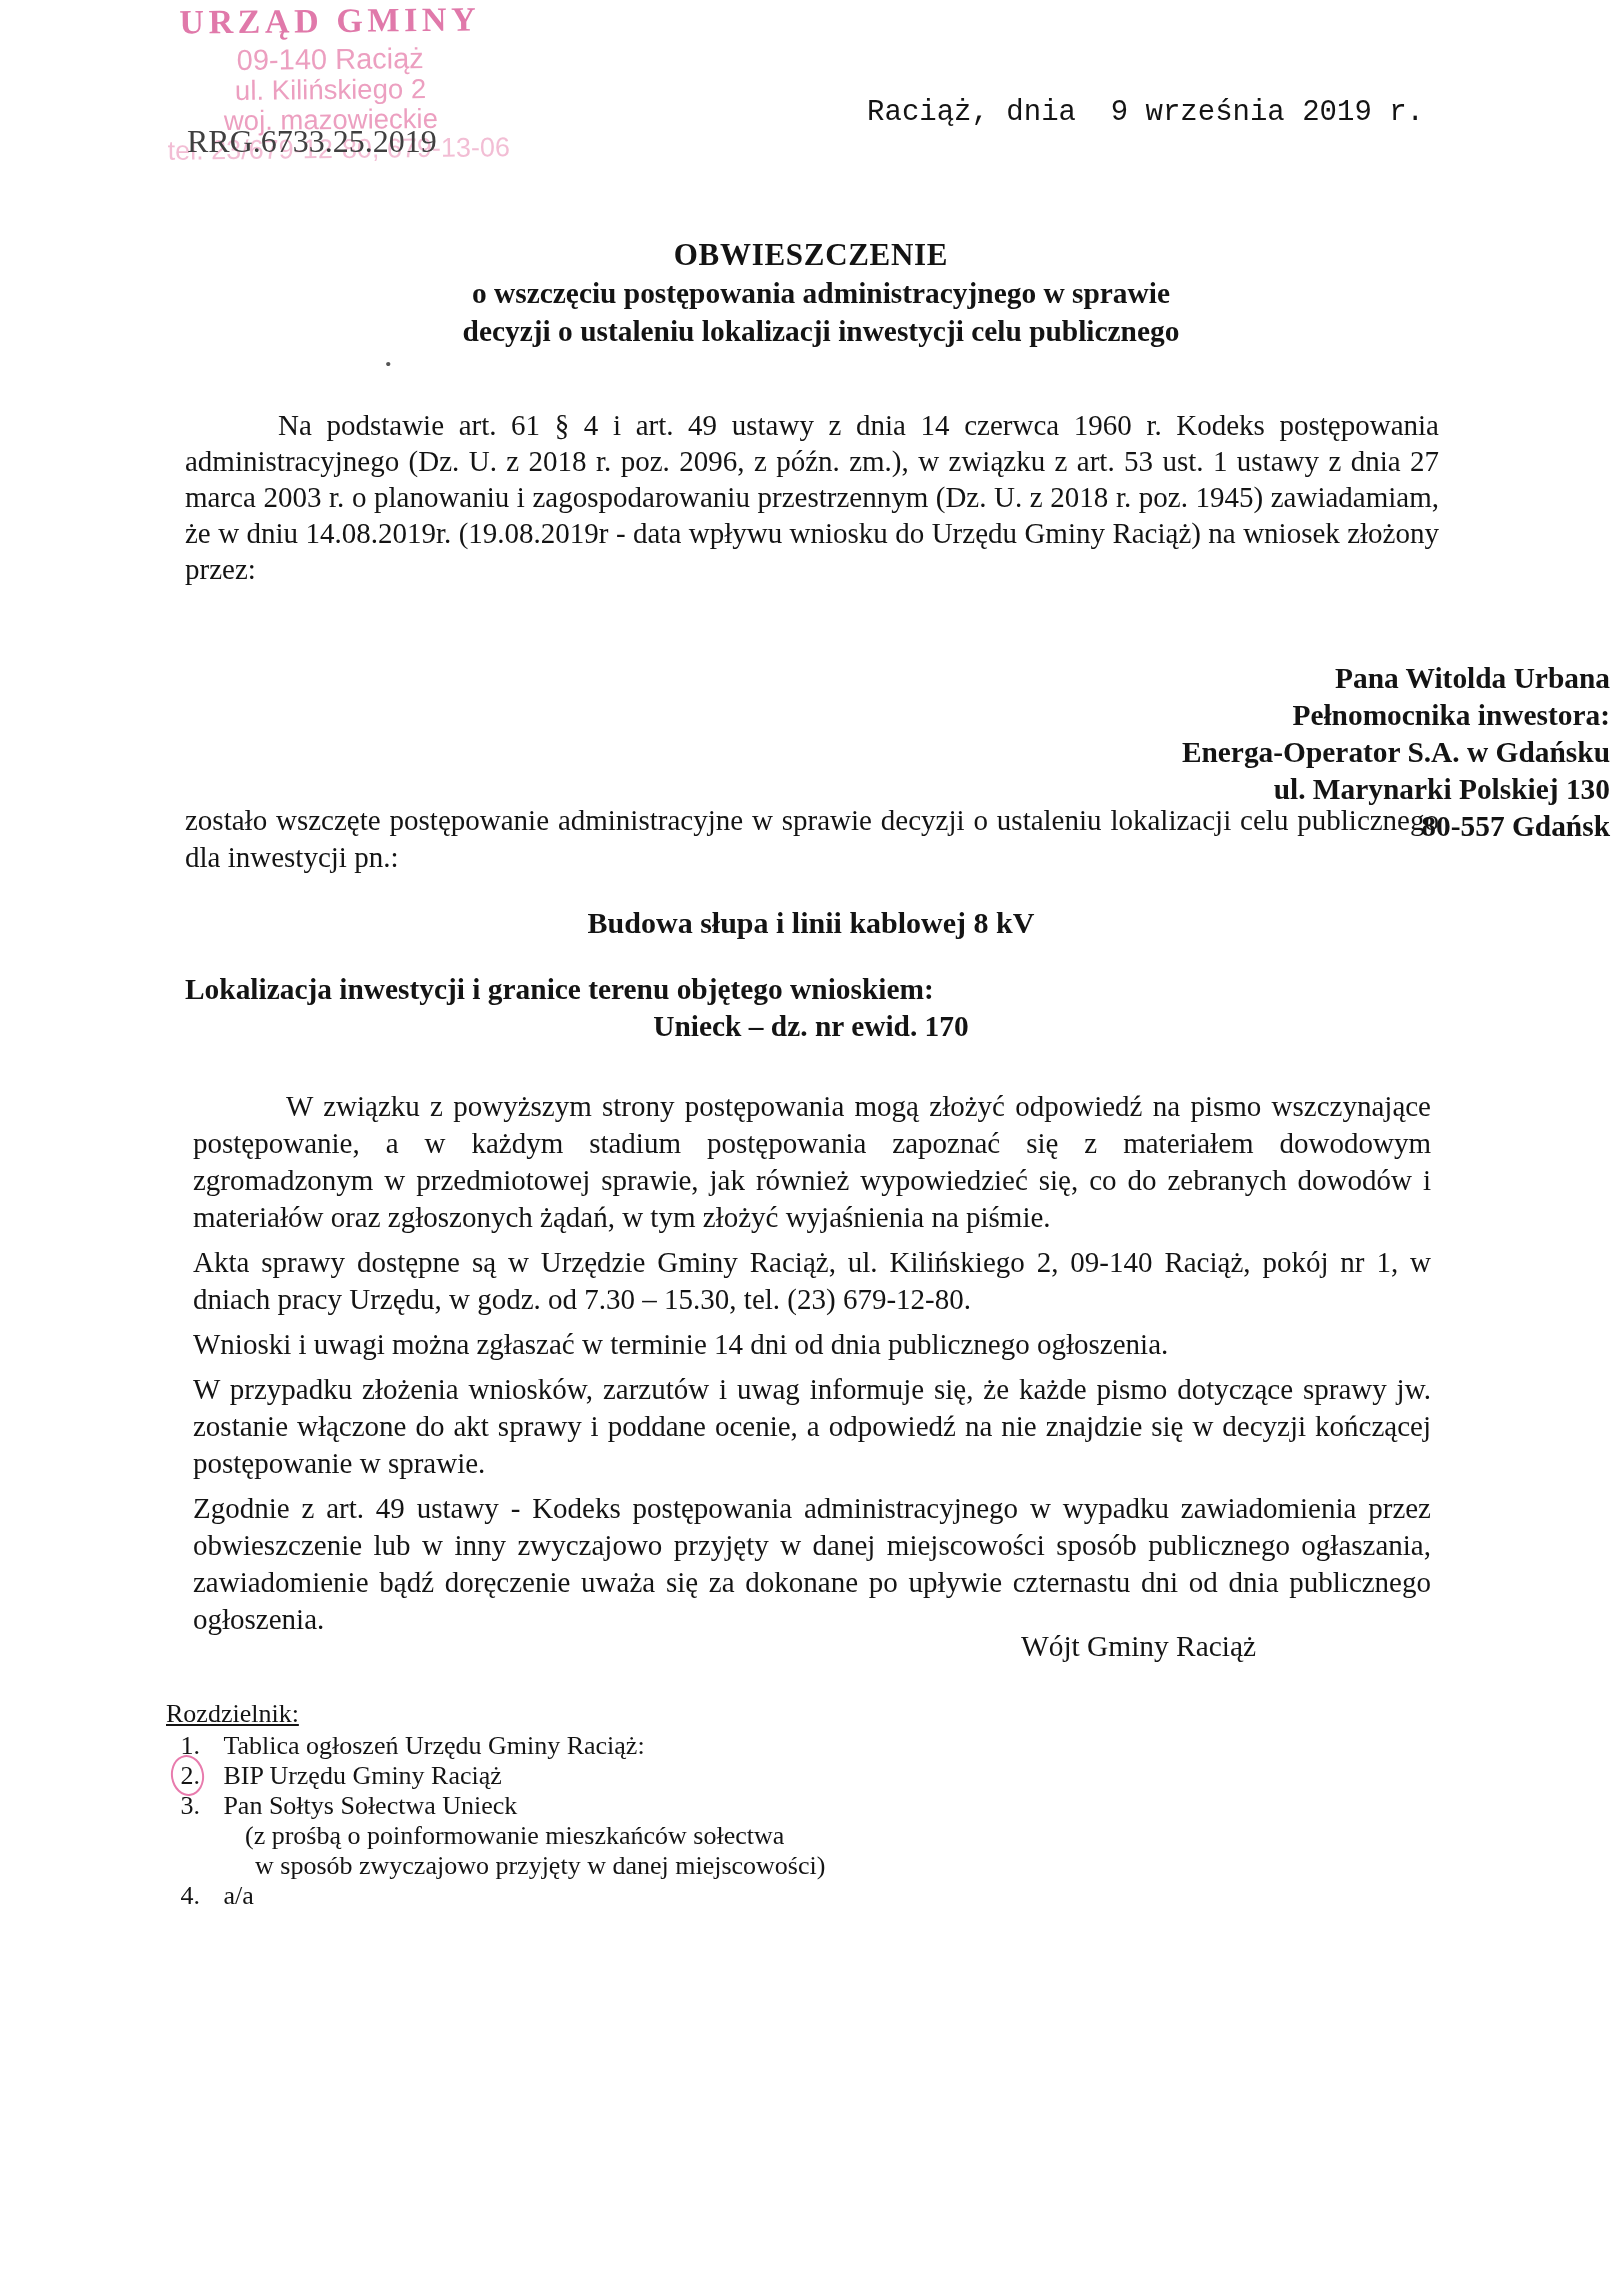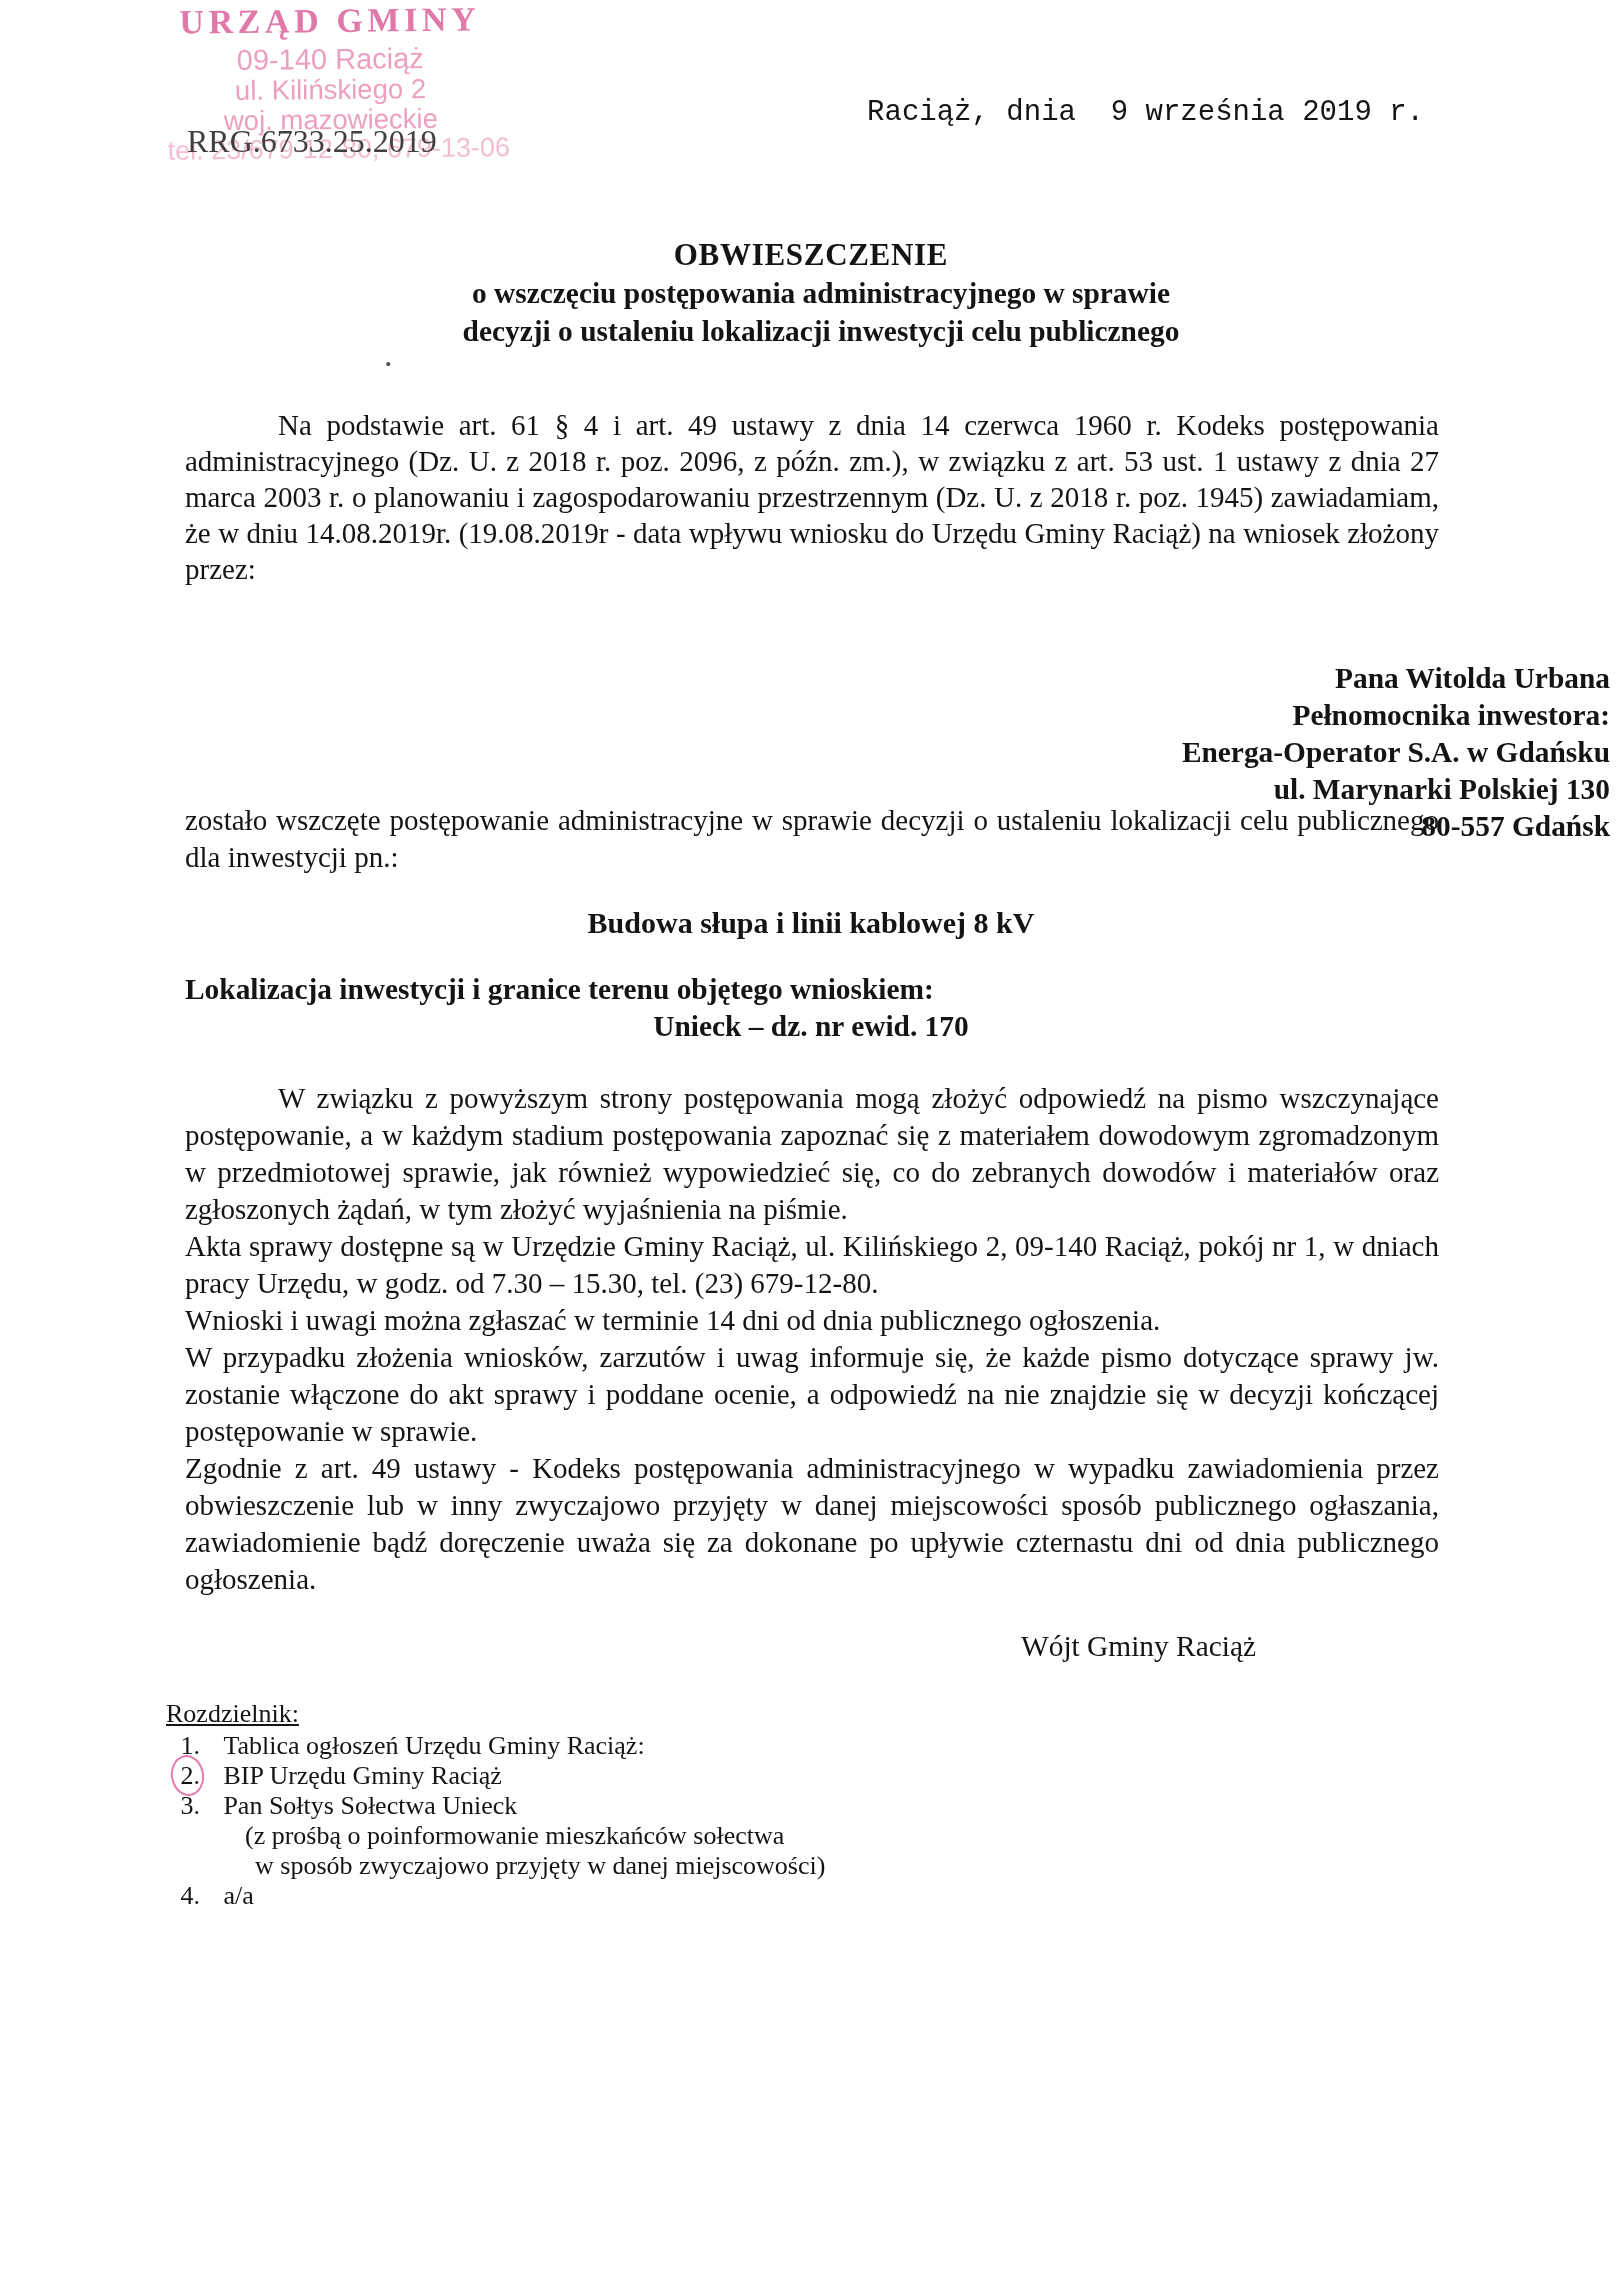--- a/index.html
+++ b/index.html
@@ -132,21 +132,21 @@
 
   .main-body {
     position: absolute;
     left: 185px;
     top: 1080px;
     width: 1254px;
     font-size: 29px;
     line-height: 37px;
     text-align: justify;
   }
-  .main-body p { margin: 0; }
+  .main-body p { margin: 8px; }
 
   
   .signature-block {
     position: absolute;
     left: 890px;
     top: 1627px;
     width: 497px;
     text-align: center;
     font-size: 29.4px;
     line-height: 38px;

